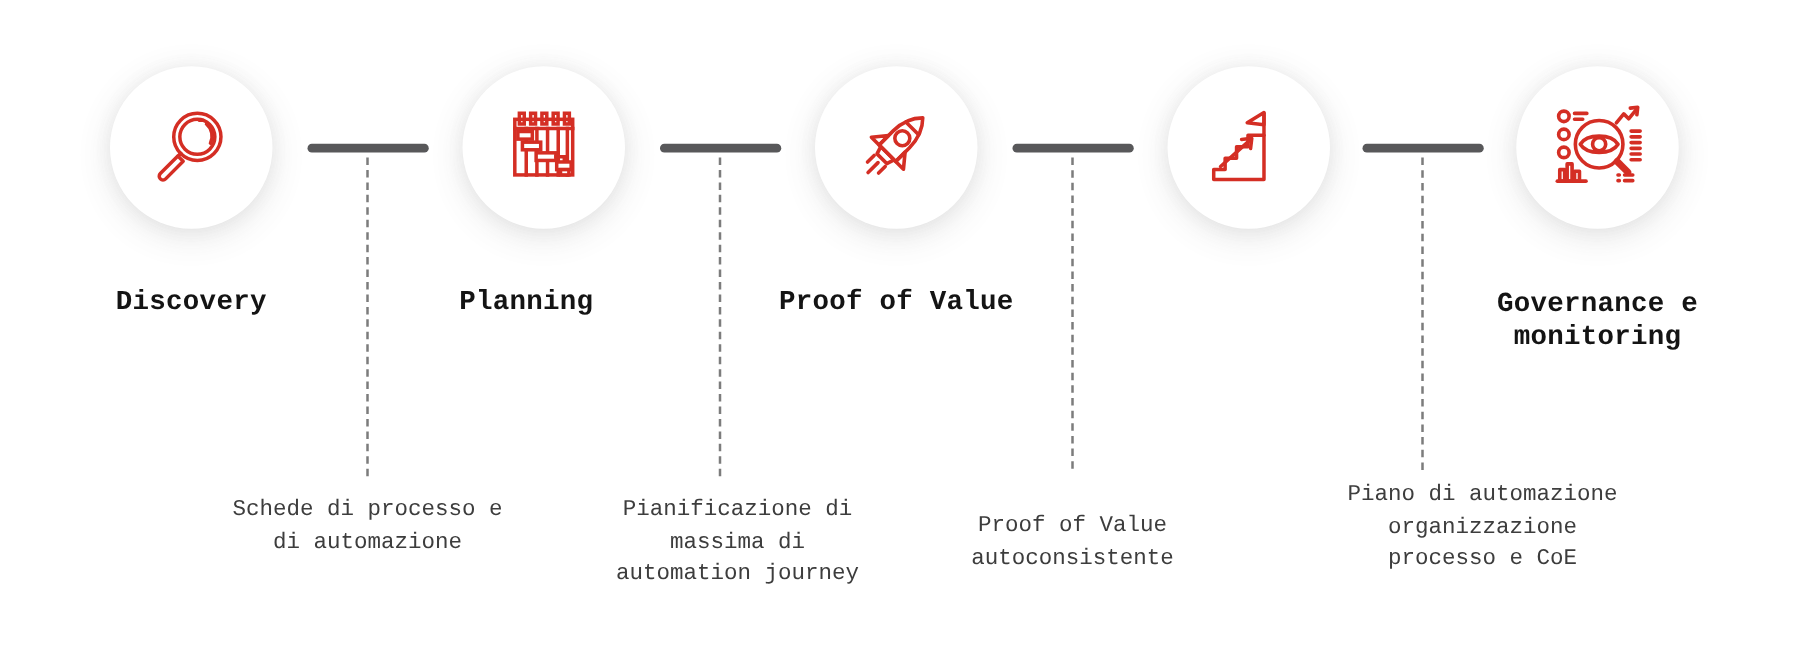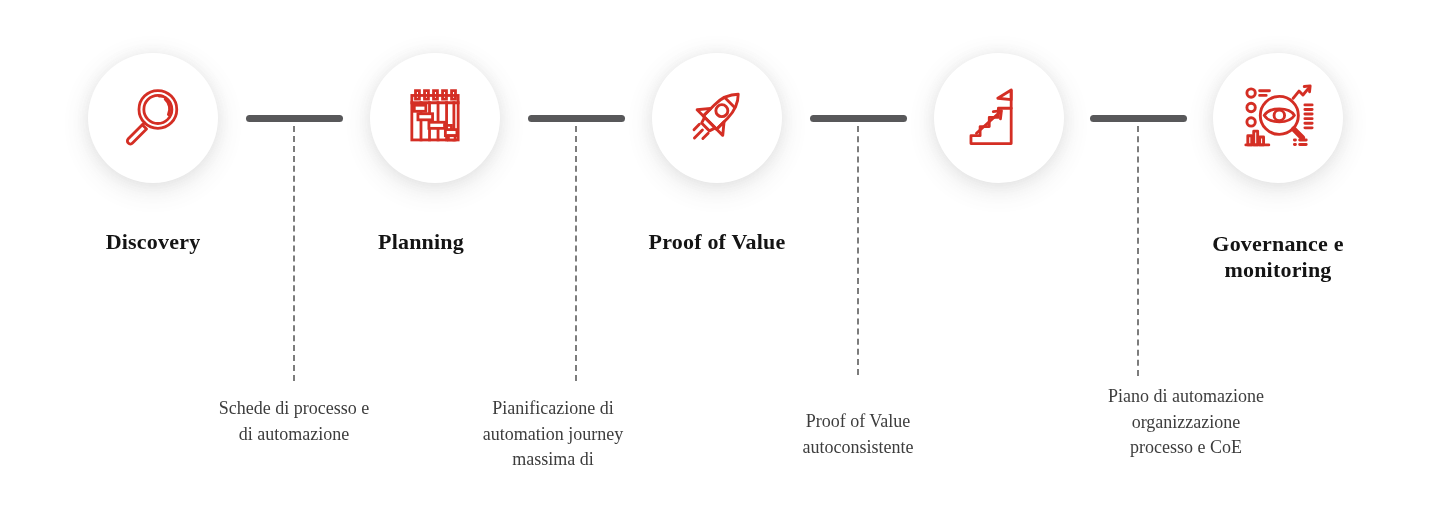--- a/index.html
+++ b/index.html
@@ -10,21 +10,21 @@
     --text:#3d3d3d;
     --bg:#ffffff;
   }
   *{margin:0;padding:0;box-sizing:border-box;}
   html,body{background:var(--bg);}
   .canvas{
     position:relative;
     width:1436px;height:516px;
     background:var(--bg);
     overflow:hidden;
-    font-family:Liberation Serif, serif;
+    font-family:Liberation Mono, monospace;
   }
   .stage-circle{
     position:absolute;top:53px;
     width:130px;height:130px;border-radius:50%;
     background:#ffffff;
     box-shadow:0 6px 26px rgba(90,90,90,.16), 0 0 14px rgba(120,120,120,.07);
     display:flex;align-items:center;justify-content:center;
     color:var(--accent);
   }
   .stage-circle svg{display:block;}
@@ -51,21 +51,21 @@
   .d1{left:293px;height:255px}
   .d2{left:575px;height:255px}
   .d3{left:857px;height:249px}
   .d4{left:1137px;height:250px}
 
   .deliverable{
     position:absolute;width:260px;text-align:center;
     font-size:18px;line-height:25.5px;color:var(--text);
   }
   .t1{left:164px;top:396px}
-  .t2{left:423px;top:396px}
+  .t2{left:460px;top:396px}
   .t3{left:728px;top:409px}
   .t4{left:1056px;top:384px}
 </style>
 </head>
 <body>
 
 <div class="canvas">
 
   <div class="stage-circle s1">
     <span>
@@ -162,22 +162,22 @@
   <div class="drop-line d2"></div>
   <div class="drop-line d3"></div>
   <div class="drop-line d4"></div>
 
   <div class="deliverable t1">
     <div>Schede di processo e</div>
     <div>di automazione</div>
   </div>
   <div class="deliverable t2">
     <div>Pianificazione di</div>
+    <div>massima di</div>
     <div>automation journey</div>
-    <div>massima di</div>
   </div>
   <div class="deliverable t3">
     <div>Proof of Value</div>
     <div>autoconsistente</div>
   </div>
   <div class="deliverable t4">
     <div>Piano di automazione</div>
     <div>organizzazione</div>
     <div>processo e CoE</div>
   </div>

